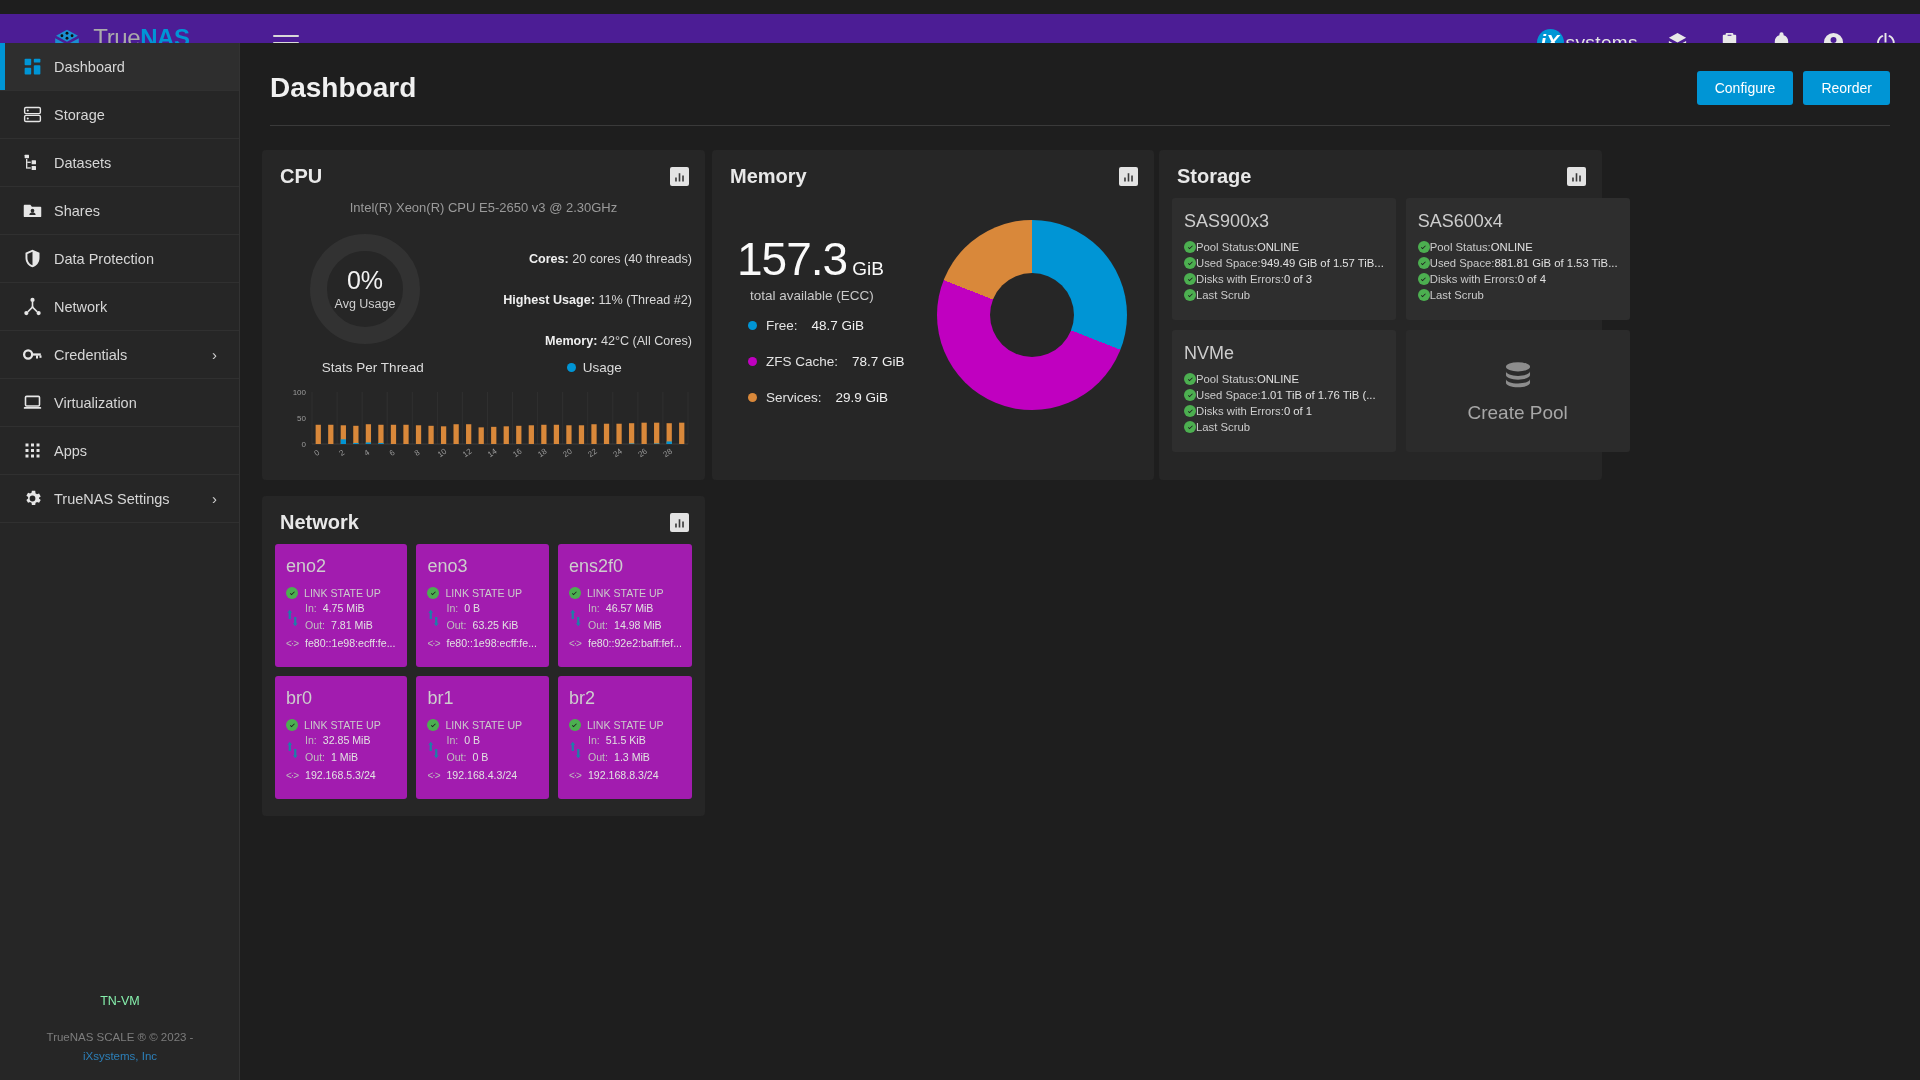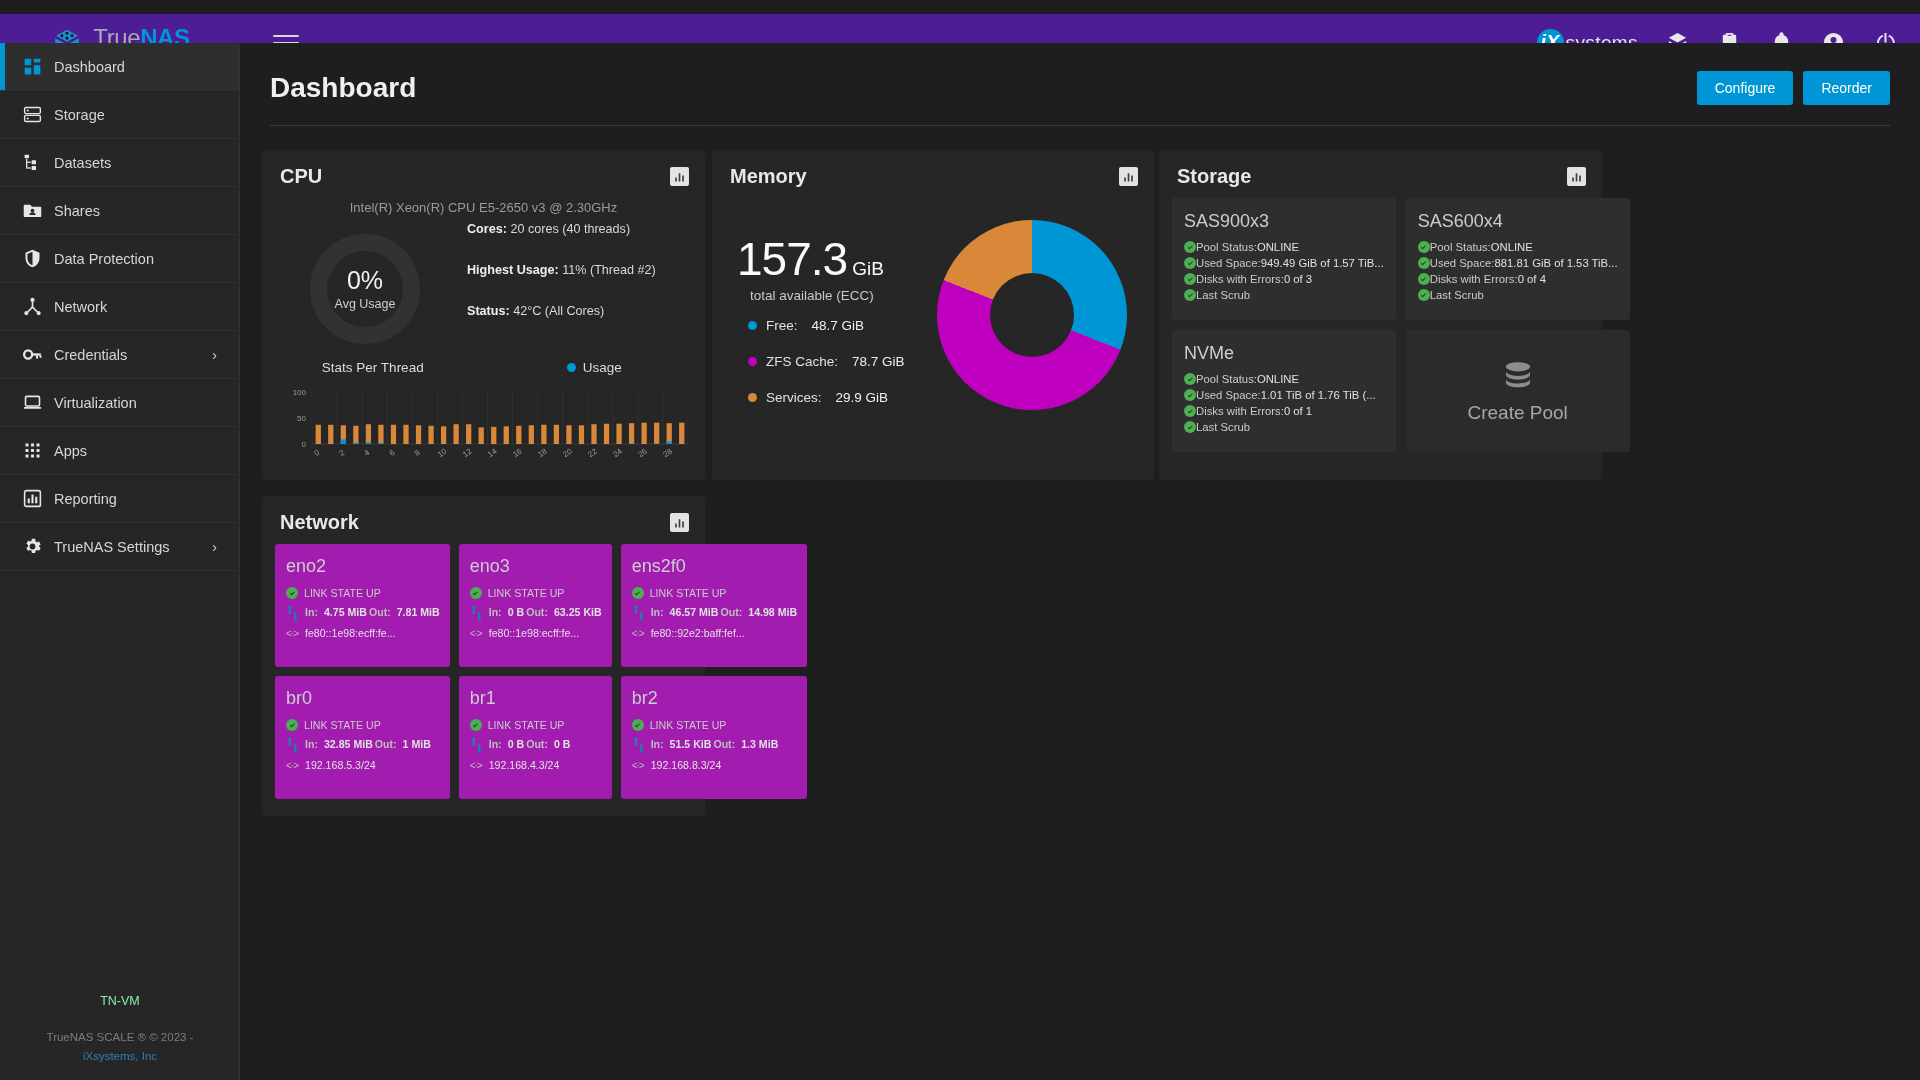--- a/index.html
+++ b/index.html
@@ -80,21 +80,21 @@
   }
   .chart-btn svg { width:13px; height:13px; fill:#3a3a3a; }
 
   
   #cpu-card { left:0; top:0; width:443px; height:330px; }
   .cpu-model { position:absolute; top:50px; width:100%; text-align:center; font-size:13px; color:#9a9a9a; }
   .cpu-ring { position:absolute; left:48px; top:84px; width:110px; height:110px; border-radius:50%;
     border:17px solid #323232; display:flex; flex-direction:column; align-items:center; justify-content:center; }
   .cpu-pct { font-size:25px; color:#f2f2f2; line-height:1; }
   .cpu-avg { font-size:12.5px; color:#cfcfcf; margin-top:4px;}
-  .cpu-stats { position:absolute; left:205px; top:72px; width:225px; }
+  .cpu-stats { position:absolute; left:205px; top:102px; width:225px;text-align:right; }
   .cpu-row { margin-bottom:27px; font-size:12.6px; color:#d8d8d8; }
   .cpu-row b { color:#efefef; font-weight:700; }
   .cpu-legend-row { position:absolute; top:210px; left:0; width:100%; display:flex; }
   .spt { width:50%; text-align:center; font-size:13.5px; color:#dcdcdc; }
   .usage-leg { width:50%; display:flex; align-items:center; justify-content:center; gap:7px;
     font-size:13.5px; color:#dcdcdc; }
   .dot { width:9px; height:9px; border-radius:50%; display:inline-block; }
   .cpu-chart { position:absolute; left:14px; top:238px; width:418px; height:82px; }
 
   
@@ -133,21 +133,21 @@
     display:grid; grid-template-columns:1fr 1fr 1fr; gap:9px; }
   .nic { background:#a21caf; border-radius:3px; padding:12px 10px 11px 11px; height:123px; }
   .nic-name { font-size:18px; color:#cdcdcd; margin-bottom:10px; }
   .nic-li { display:flex; align-items:center; gap:6px; font-size:10.6px; color:#cbcbcb; margin-bottom:3px;
     white-space:nowrap; overflow:hidden; }
   .nic-li .lbl { color:#bfbfbf; }
   .nic-li .v { color:#e2e2e2; }
   .arrows { width:13px; flex:0 0 13px; display:flex; }
   .arrows svg { width:13px; height:22px; fill:#1e7fa8; }
   .io-block { display:flex; align-items:center; gap:6px; }
-  .io-lines { display:flex; flex-direction:row; gap:2px;font-weight:bold; }
+  .io-lines { display:flex; flex-direction:column; gap:2px; }
   .ipicon { width:13px; flex:0 0 13px; color:#bdbdbd; font-size:10px; letter-spacing:-1px;}
 </style>
 </head>
 <body>
 
 <div class="topbar">
   <div class="logo-zone">
     <svg class="logo-mark" viewBox="0 0 40 32">
       <g fill="#1a8fd1">
         <path d="M20 1 L33 8 L20 15 L7 8 Z"></path>
@@ -315,31 +315,20 @@
               <rect x="10.3" y="16.6" width="3.4" height="3.4"></rect>
               <rect x="16.6" y="16.6" width="3.4" height="3.4"></rect>
             </g>
           </svg>
         </span>
         <span class="nav-label">Apps</span>
       </div>
       <div class="nav-item">
         <span class="nav-icon">
           <svg viewBox="0 0 24 24">
-            <rect x="3" y="3" width="18" height="18" rx="2" fill="none" stroke="#e6e6e6" stroke-width="1.8"></rect>
-            <rect x="6.5" y="12" width="2.4" height="5.5"></rect>
-            <rect x="10.8" y="7.5" width="2.4" height="10"></rect>
-            <rect x="15.1" y="10" width="2.4" height="7.5"></rect>
-          </svg>
-        </span>
-        <span class="nav-label">Reporting</span>
-      </div>
-      <div class="nav-item">
-        <span class="nav-icon">
-          <svg viewBox="0 0 24 24">
             <path d="M19.4 12.9a7.6 7.6 0 000-1.8l2-1.5-1.9-3.3-2.4.9a7.6 7.6 0 00-1.6-.9L15.1 3h-3.8l-.4 2.5c-.6.2-1.1.5-1.6.9l-2.4-.9-1.9 3.3 2 1.5a7.6 7.6 0 000 1.8l-2 1.5 1.9 3.3 2.4-.9c.5.4 1 .7 1.6.9l.4 2.5h3.8l.4-2.5c.6-.2 1.1-.5 1.6-.9l2.4.9 1.9-3.3-2-1.5zM12 15.3a3.3 3.3 0 110-6.6 3.3 3.3 0 010 6.6z"></path>
           </svg>
         </span>
         <span class="nav-label">TrueNAS Settings</span>
         <span class="nav-chevron">›</span>
       </div>
     </div>
 
   <div class="footer">
     <div class="fhost">TN-VM</div>
@@ -375,21 +364,21 @@
       <div class="cpu-stats">
         <div class="cpu-row">
           <b>Cores:</b>
           <span>20 cores (40 threads)</span>
         </div>
         <div class="cpu-row">
           <b>Highest Usage:</b>
           <span>11%  (Thread #2)</span>
         </div>
         <div class="cpu-row">
-          <b>Status:</b>
+          <b>Memory:</b>
           <span>42°C  (All Cores)</span>
         </div>
       </div>
       <div class="cpu-legend-row">
         <div class="spt">Stats Per Thread</div>
         <div class="usage-leg">
           <span class="dot" id="usage-dot" style="background: rgb(0, 149, 213);"></span>
           <span>Usage</span>
         </div>
       </div>

